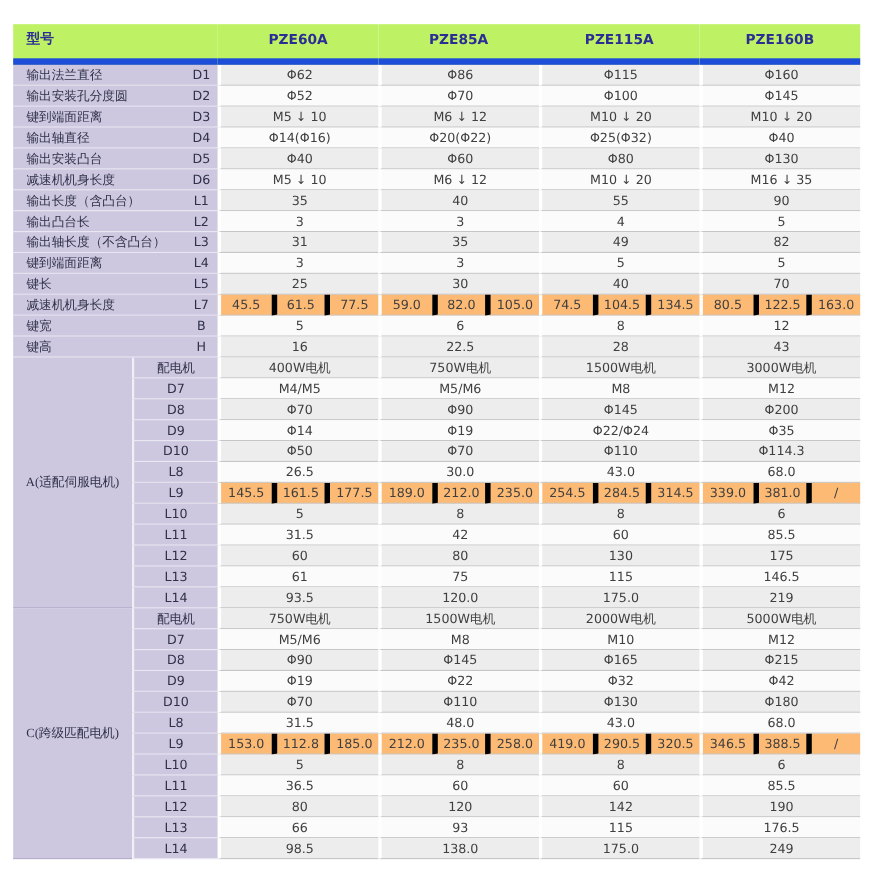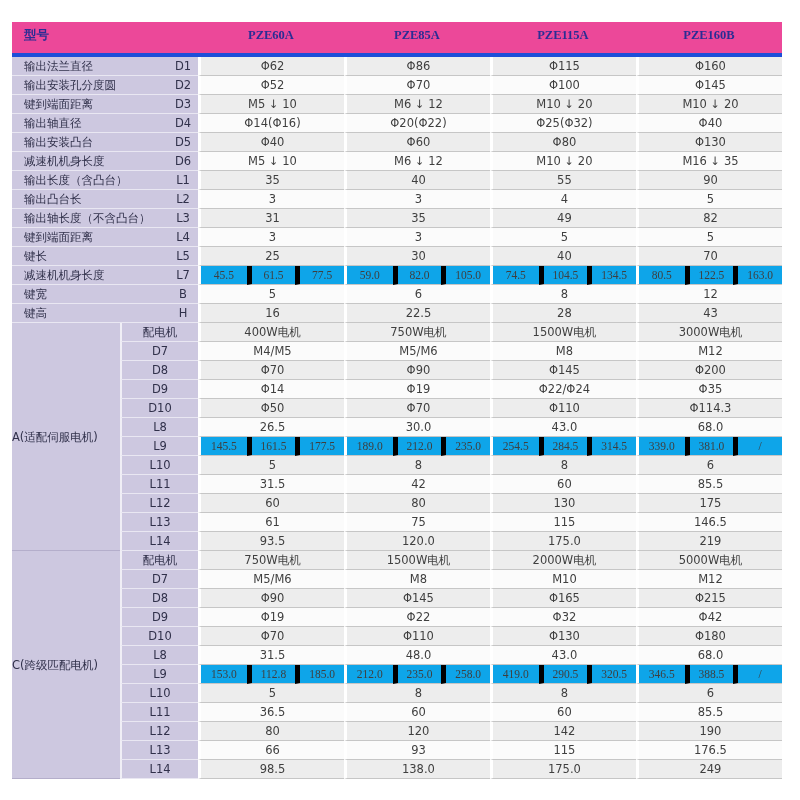--- a/index.html
+++ b/index.html
@@ -10,45 +10,45 @@
   }
   .sheet{position:absolute;left:12px;top:22px;width:770px;}
   table.spec{
     width:770px;table-layout:fixed;border-collapse:separate;border-spacing:0;
     font-size:11.5px;color:#3f3f3f;
   }
   col.c-lab{width:108px;}
   col.c-code{width:78px;}
   thead th{
     font-size:12.5px;font-weight:bold;color:#2b2d94;
-    padding:5px 0 9px 0;background:#ec4899;
-    border-bottom:4px solid #1d4ed8;
+    padding:5px 0 9px 0;background:#bef264;
+    border-bottom:6px solid #1d4ed8;
   }
   th.h-model{text-align:left;padding-left:12px;}
-  th.h-col{text-align:center;font-family:Liberation Serif, serif;}
+  th.h-col{text-align:center;}
   td{
     height:18px;line-height:18px;padding:0;
     border-bottom:1px solid #c6c6c6;
     white-space:nowrap;overflow:hidden;
   }
   
   td.lab,td.code,td.sec{
     background:#cdc8e0;color:#30304a;
     border-bottom:1px solid #e9e7f2;
   }
   td.lab .lr{display:flex;justify-content:space-between;align-items:center;}
   td.lab .lt{padding-left:12px;font-size:11.5px;}
   td.lab .lc{width:30px;text-align:center;}
   td.code{text-align:center;border-left:2px solid #f0eff6;}
-  td.sec{text-align:left;border-bottom:1px solid #b4aecb;}
+  td.sec{text-align:center;border-bottom:1px solid #b4aecb;font-family:Liberation Serif, serif;}
   
   td.data{text-align:center;background:#fbfbfb;}
   tr.r-g td.data{background:#ededed;}
   tr.r-w td.data{background:#fbfbfb;}
-  tr.r-split td.data{background:#0ea5e9;font-family:Liberation Serif, serif;}
+  tr.r-split td.data{background:#fdba74;}
   td.gs{border-left:3px solid #ffffff;}
   td.sub{border-left:5px solid #000000;}
   td.sub.gs{border-left:3px solid #ffffff;}
 </style>
 </head>
 <body>
 
 <div class="sheet">
   <table class="spec">
     <colgroup>

